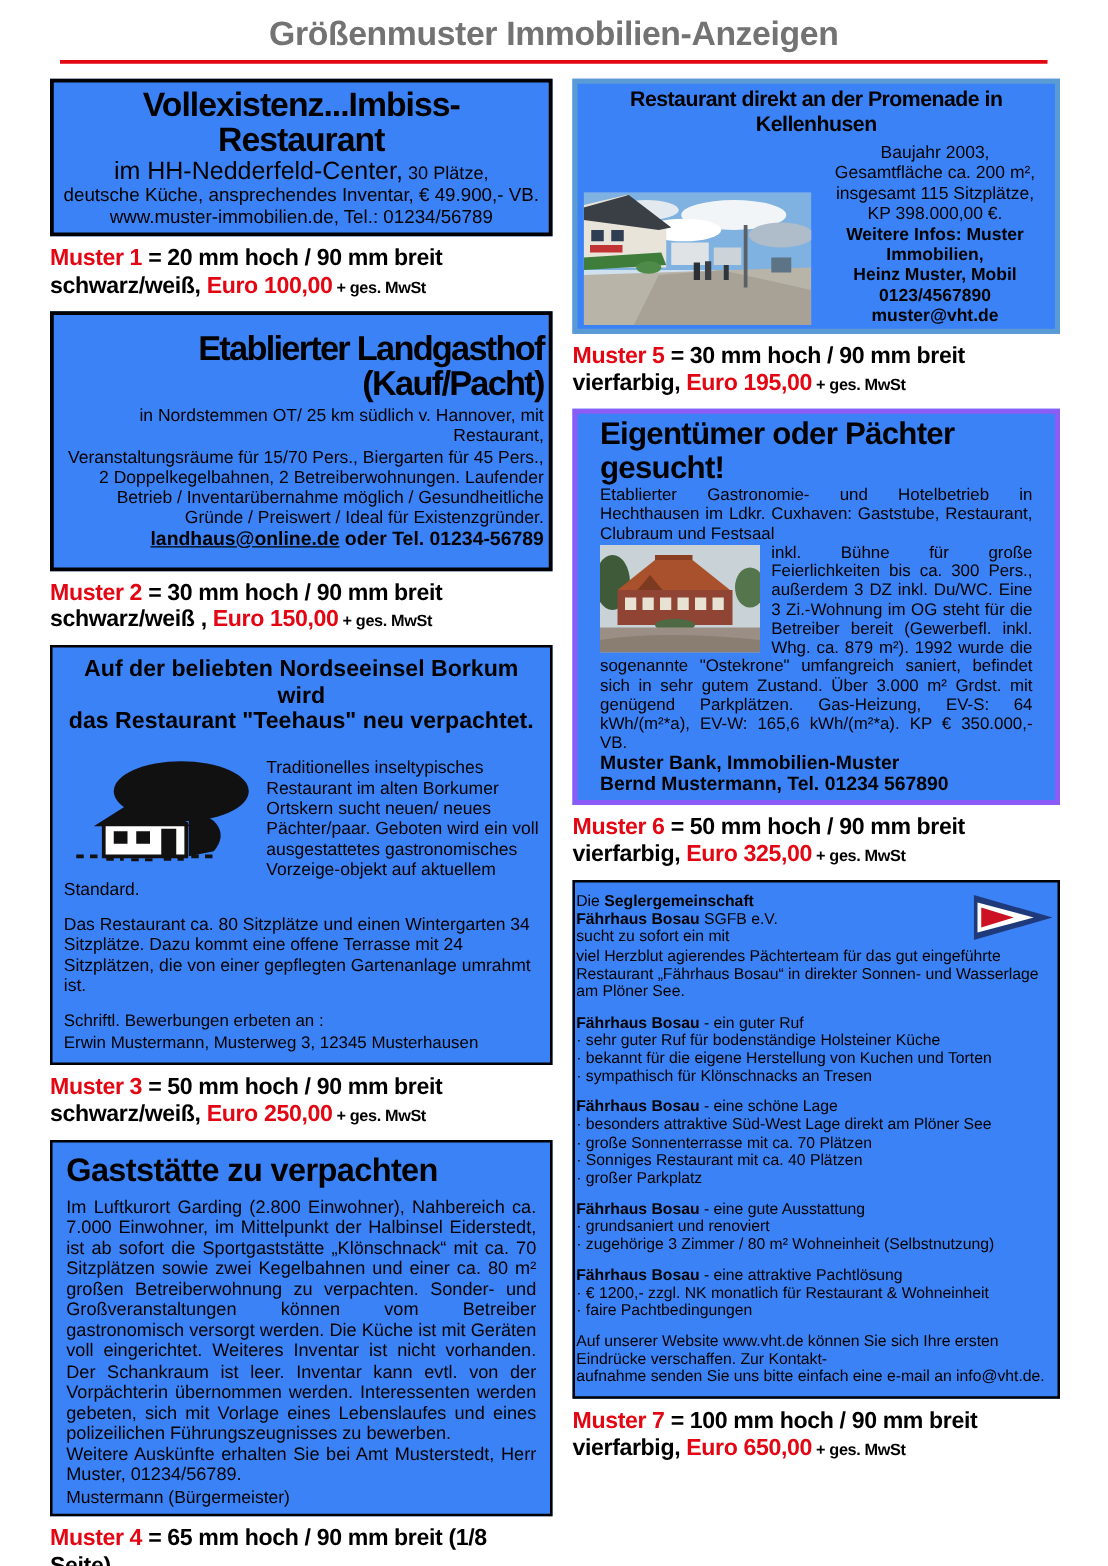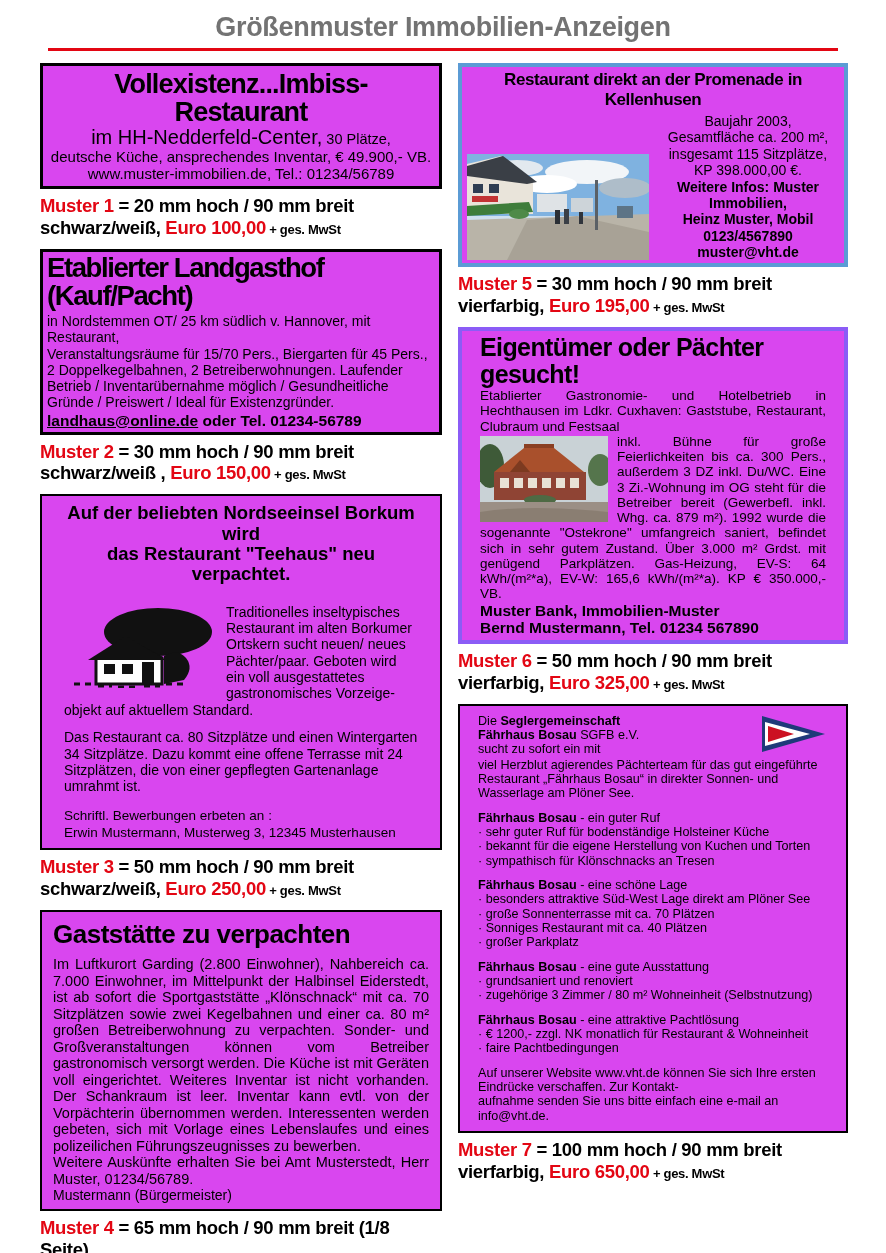--- a/index.html
+++ b/index.html
@@ -5,44 +5,44 @@
   html,body{margin:0;padding:0}
   body{
     width:886px;height:1253px;background:#ffffff;color:#000;
     font-family:"Liberation Sans",sans-serif;overflow:hidden;position:relative;
   }
   .page-title{color:#737373;font-size:27px;font-weight:bold;text-align:center;margin:12px 0 5px;letter-spacing:-0.3px}
   .rule{border:none;border-top:3px solid #e30613;margin:0 48px}
   .cols{display:flex;gap:16px;padding:12px 38px 0 40px;align-items:flex-start}
   .col-left{flex:0 0 402px}
   .col-right{flex:1;min-width:0}
-  .ad{border:3px solid #000;background:#d946ef;padding:4px 7px}
+  .ad{border:3px solid #000;background:#3b82f6;padding:4px 7px}
   .red{color:#e30613}
   .b{font-weight:bold}
 
   
   .price{margin:6px 0 10px;font-weight:bold;font-size:18.5px;line-height:1.18;letter-spacing:-0.3px}
   .price .tax{font-size:13px}
 
   
   .ad1{text-align:center}
   .ad1 .h{font-size:27px;font-weight:bold;line-height:1.04;letter-spacing:-0.8px}
   .ad1 .l1{font-size:20px;line-height:1.1}
   .ad1 .l1 .sm{font-size:14.5px}
   .ad1 .l{font-size:15px;line-height:1.14}
 
   
-  .ad2{text-align:left;padding:2px 4px}
+  .ad2{text-align:right;padding:13px 4px}
   .ad2 .h{font-size:27.5px;font-weight:bold;letter-spacing:-1.4px;line-height:1.02;margin-bottom:3px}
   .ad2 .l{font-size:14px;line-height:1.16}
   .ad2 .c{font-size:15.5px;font-weight:bold;margin-top:1px}
   .ad2 .c .em{text-decoration:underline}
 
   
-  .ad3{border-width:2px;padding:7px 22px}
+  .ad3{border-width:2px;padding:7px 9px}
   .ad3 .h{font-size:18.5px;font-weight:bold;text-align:center;line-height:1.1}
   .ad3 .top{margin-top:19px;overflow:hidden}
   .ad3 .houseimg{float:left;margin:2px 12px 2px 2px}
   .ad3 .side{font-size:14px;line-height:1.17}
   .ad3 .para{clear:both;font-size:14px;line-height:1.17;margin-top:11px}
   .ad3 .c1{font-size:13.5px;margin-top:13px;line-height:1.25}
 
   
   .ad4{border-width:2px;padding:6px 11px}
   .ad4 .h{font-size:26px;font-weight:bold;margin:1px 0 6px;letter-spacing:-0.5px}
@@ -57,21 +57,21 @@
 
   
   .ad6{border:4px solid #8b5cf6;padding:3px 18px}
   .ad6 .h{font-size:25px;font-weight:bold;line-height:1.08;letter-spacing:-0.6px}
   .ad6 .p{font-size:13.5px;text-align:justify;line-height:1.13}
   .ad6 .wrap{overflow:visible}
   .ad6 .bldimg{float:left;margin:2px 9px 2px 0}
   .ad6 .c{font-weight:bold;text-align:left;font-size:15.5px;line-height:1.14;clear:none}
 
   
-  .ad7{border:2px solid #000;padding:8px 18px;font-size:12.6px;line-height:1.14}
+  .ad7{border:2px solid #000;padding:8px 1px;font-size:12.6px;line-height:1.14}
   .ad7 .pennant{float:right;margin:0 0 4px 10px}
   .ad7 .gap{height:10px}
   .ad7 .clr{clear:both}
 </style>
 </head>
 <body>
 
 <div class="page-title">Größenmuster Immobilien-Anzeigen</div>
 <hr class="rule">
 

